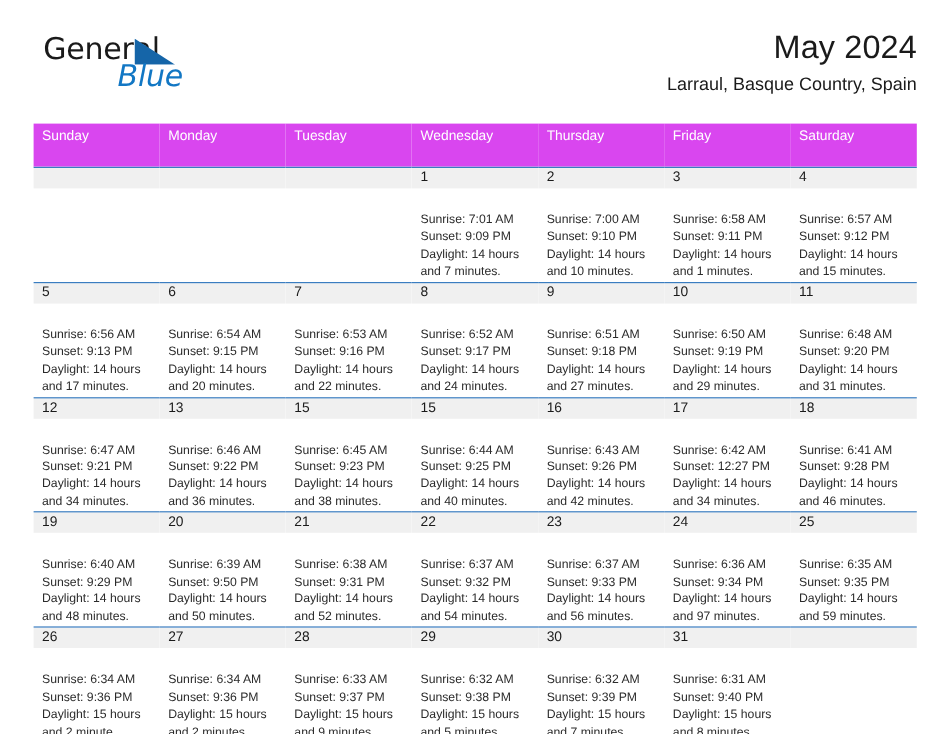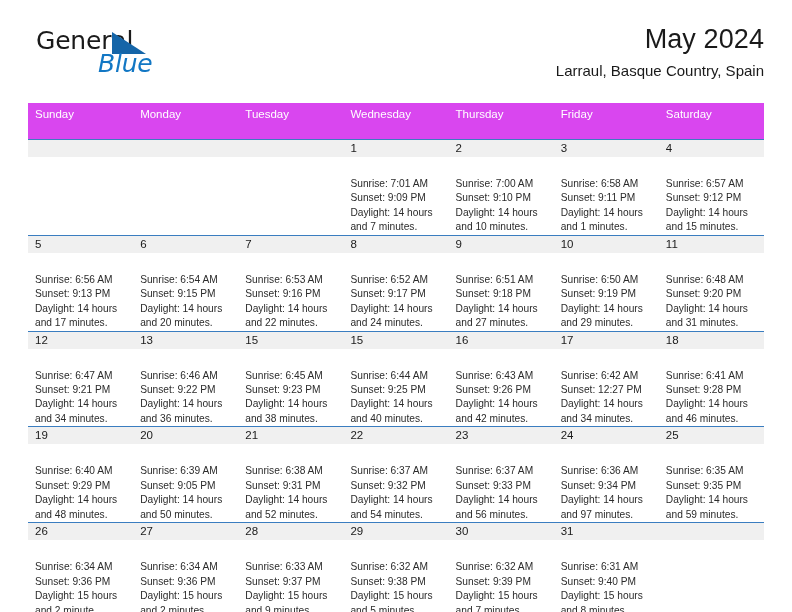--- a/index.html
+++ b/index.html
@@ -399,21 +399,21 @@
                 <div>Daylight: 14 hours</div>
                 <div>and 48 minutes.</div>
               </div>
             </div>
           </td>
           <td>
             <div class="cell-inner">
               <div class="daynum">20</div>
               <div class="details">
                 <div>Sunrise: 6:39 AM</div>
-                <div>Sunset: 9:05 PM</div>
+                <div>Sunset: 9:50 PM</div>
                 <div>Daylight: 14 hours</div>
                 <div>and 50 minutes.</div>
               </div>
             </div>
           </td>
           <td>
             <div class="cell-inner">
               <div class="daynum">21</div>
               <div class="details">
                 <div>Sunrise: 6:38 AM</div>

